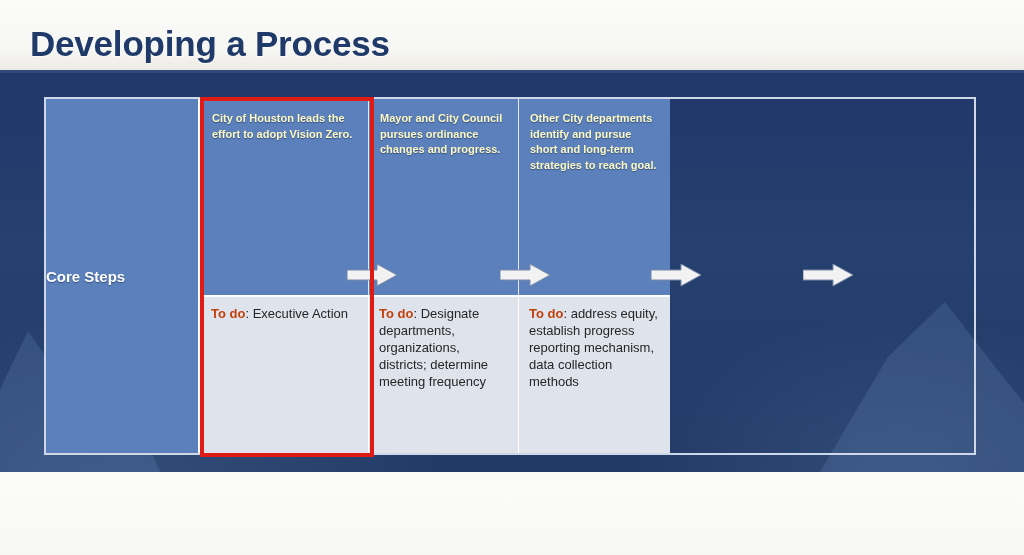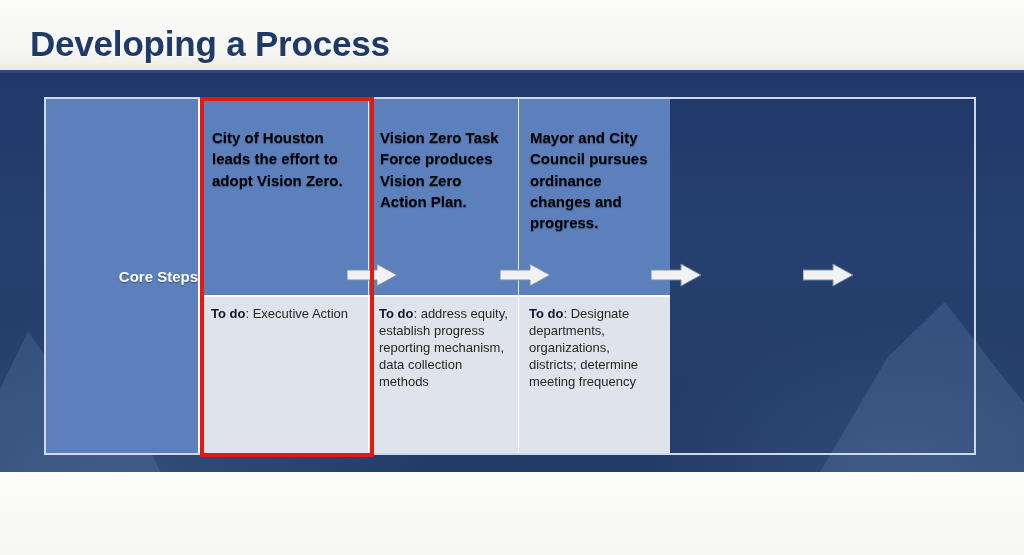--- a/index.html
+++ b/index.html
@@ -95,58 +95,57 @@
 
   .cell { position: relative; box-sizing: border-box; }
 
   .core-cell {
     grid-column: 1;
     grid-row: 1 / span 2;
     background: #5b80bb;
     border-right: 2px solid #ffffff;
     display: flex;
     align-items: center;
-    justify-content: flex-end;
+    justify-content: flex-start;
   }
   .core-label {
     color: #ffffff;
     font-size: 15px;
     font-weight: bold;
     text-shadow: 0 1px 1px rgba(20,40,80,0.55);
   }
 
   .step-cell {
     grid-row: 1;
     background: #5b80bb;
     border-left: 1px solid #e6ecf6;
     padding: 12px 11px 0 11px;
   }
   .step-text {
-    color: #000000;
-    font-size: 15px;
+    color: #fef9c3;
+    font-size: 11px;
     font-weight: bold;
     line-height: 1.42;
     text-shadow: 0 1px 1px rgba(20,40,80,0.5);
     white-space: pre-line;
-    margin-top: 16px;
   }
 
   .todo-cell {
     grid-row: 2;
     background: #dfe3ec;
     border-left: 1px solid #ffffff;
     border-top: 2px solid #ffffff;
     padding: 9px 10px 0 10px;
   }
   .todo-text {
     color: #262626;
     font-size: 13px;
     line-height: 1.30;
   }
-  .todo-text b { font-weight: bold; color: #0f172a; }
+  .todo-text b { font-weight: bold; color: #c2410c; }
 
   
   .arrow {
     position: absolute;
     top: 263px;      
     width: 50px;
     height: 24px;
     color: #f2f2f2;
     pointer-events: none;
   }
@@ -191,39 +190,39 @@
       <div class="grid">
 
         <div class="cell core-cell">
           <span class="core-label">Core Steps</span>
         </div>
 
         <div class="cell step-cell">
           <div class="step-text">City of Houston leads the effort to adopt  Vision Zero.</div>
         </div>
         <div class="cell step-cell">
-          <div class="step-text">Vision Zero Task Force produces Vision Zero Action Plan.</div>
+          <div class="step-text">Mayor and City Council pursues ordinance changes and progress.</div>
         </div>
         <div class="cell step-cell">
-          <div class="step-text">Mayor and City Council pursues ordinance changes and progress.</div>
+          <div class="step-text">Other City departments identify and pursue short and long-term strategies to reach goal.</div>
         </div>
 
         <div class="cell todo-cell">
           <div class="todo-text">
             <b>To do</b><span>: </span><span>Executive Action</span>
           </div>
         </div>
         <div class="cell todo-cell">
           <div class="todo-text">
-            <b>To do</b><span>: </span><span>address equity, establish progress reporting mechanism, data collection methods</span>
+            <b>To do</b><span>: </span><span>Designate departments, organizations, districts; determine meeting frequency</span>
           </div>
         </div>
         <div class="cell todo-cell">
           <div class="todo-text">
-            <b>To do</b><span>: </span><span>Designate departments, organizations, districts; determine meeting frequency</span>
+            <b>To do</b><span>: </span><span>address equity, establish progress reporting mechanism, data collection methods</span>
           </div>
         </div>
 
       </div>
     </div>
   </div>
 
   <div class="arrow" style="left:347px;">
     <svg viewBox="0 0 50 24">
         <polygon points="0,7 30,7 30,1 50,12 30,23 30,17 0,17" fill="#f2f2f2" stroke="#7a8aa6" stroke-width="1"></polygon>

